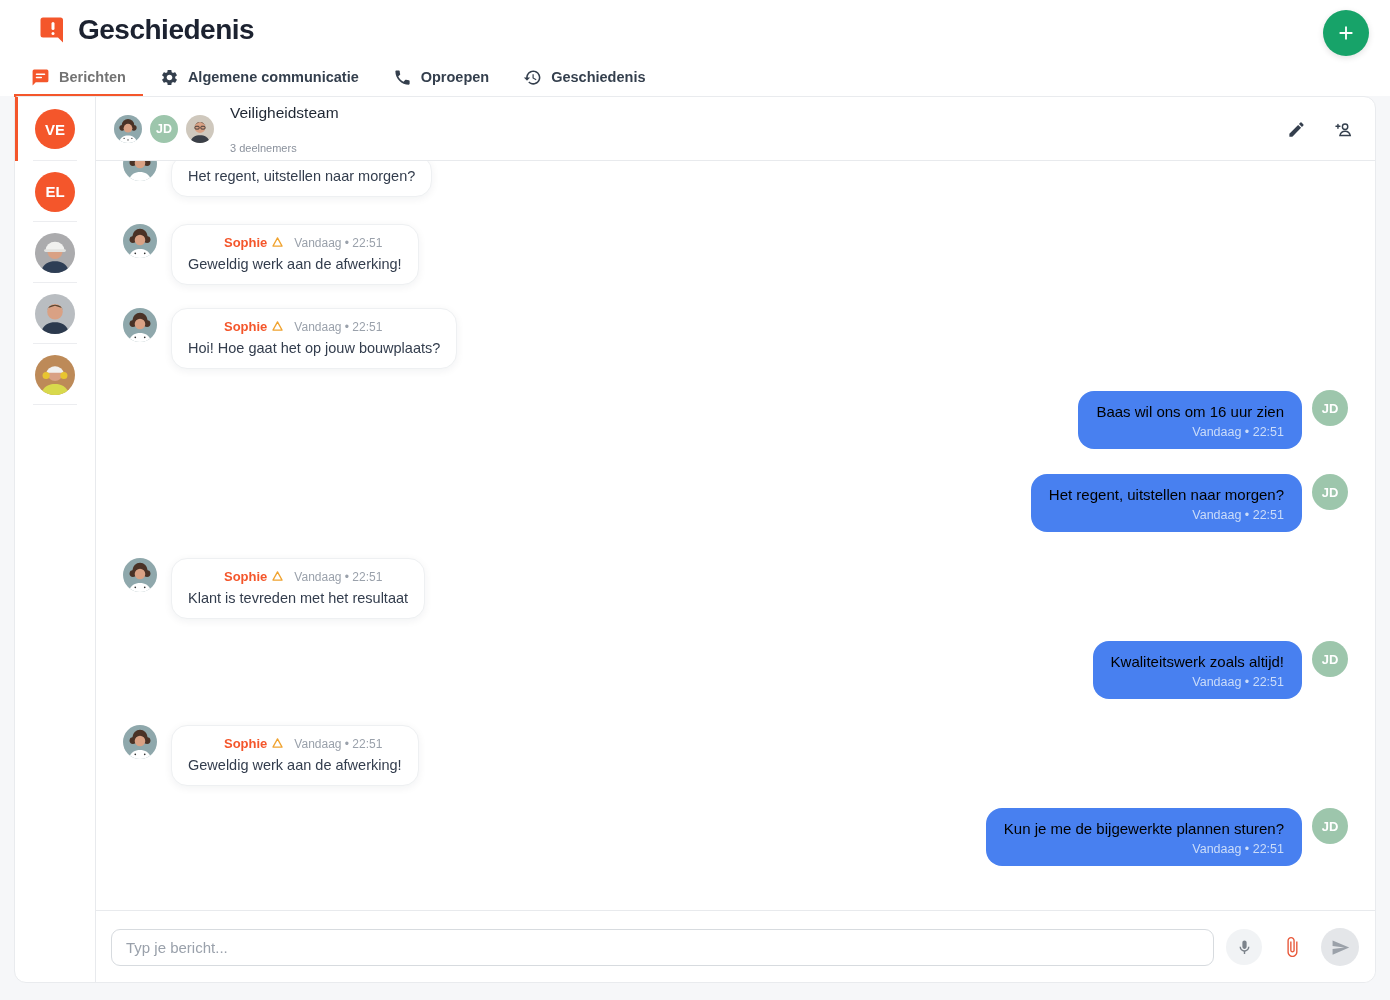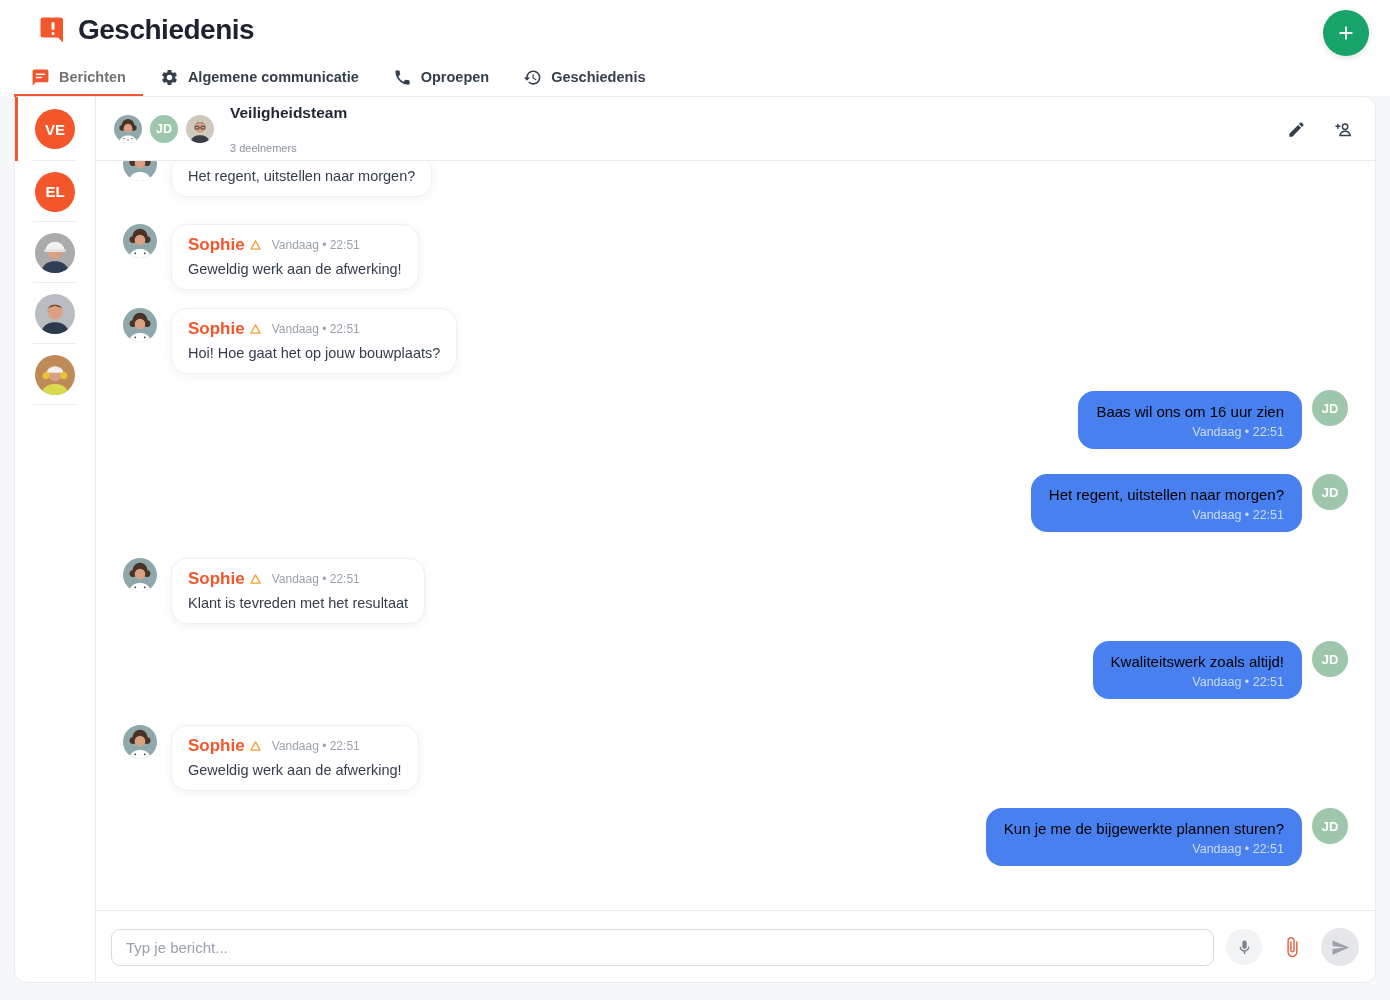--- a/index.html
+++ b/index.html
@@ -33,34 +33,34 @@
   .avatar-photo { width:40px; height:40px; border-radius:50%; overflow:hidden; display:block; }
 
   
   .pane { position:relative; flex:1; }
   .chat-header { position:absolute; left:0; right:0; top:0; height:64px; border-bottom:1px solid #e8eaed; display:flex; align-items:center; }
   .hdr-avatars { display:flex; align-items:center; margin-left:16px; }
   .hdr-avatars > * { margin-right:4px; border:2px solid #ffffff; border-radius:50%; }
   .hdr-av { width:32px; height:32px; border-radius:50%; overflow:hidden; display:block; }
   .hdr-av-initials { width:32px; height:32px; border-radius:50%; background:#9dc6ac; color:#ffffff; font-size:12.5px; font-weight:700; display:flex; align-items:center; justify-content:center; }
   .hdr-text { margin-left:10px; }
-  .hdr-title { font-size:15.5px; font-weight:700; color:#1f2733; }
+  .hdr-title { font-size:15.5px; font-weight:400; color:#1f2733; }
   .hdr-sub { font-size:11px; color:#8a919c; margin-top:20px; }
   .hdr-actions { position:absolute; right:20px; top:0; height:64px; display:flex; align-items:center; gap:24px; }
   .icon-btn { background:none; border:none; cursor:pointer; display:flex; align-items:center; justify-content:center; padding:2px; }
   .icon-btn svg { width:19px; height:19px; }
 
   
   .messages { position:absolute; left:0; right:0; top:64px; bottom:72px; overflow:hidden; }
   .msg-avatar { position:absolute; width:34px; height:34px; border-radius:50%; overflow:hidden; }
   .msg-avatar-initials { position:absolute; width:36px; height:36px; border-radius:50%; background:#9dc6ac; color:#ffffff; font-size:13px; font-weight:700; display:flex; align-items:center; justify-content:center; }
   .bubble-left { position:absolute; background:#ffffff; border:1px solid #eef0f2; border-radius:16px; padding:10px 16px 12px; box-shadow:0 2px 8px rgba(25,35,50,.06); max-width:420px; }
   .bubble-left.text-only { padding:12px 16px; }
   .name-row { display:flex; align-items:center; gap:5px; margin-bottom:6px; white-space:nowrap; }
-  .sender { font-size:17px; font-weight:700; color:#f4562b; }
+  .sender { font-size:13px; font-weight:700; color:#f4562b;margin-left:36px; }
   .warn { width:11px; height:10px; margin-top:-1px; }
   .time-left { font-size:12px; color:#9aa1ab; margin-left:6px; }
   .msg-text-left { font-size:14.5px; color:#333d4d; white-space:nowrap; }
   .bubble-right { position:absolute; background:#4880f0; border-radius:16px; padding:12px 18px 10px; max-width:460px; }
   .msg-text-right { font-size:15px; color:#000000; white-space:nowrap; }
   .time-right { font-size:12.5px; color:#cbdcf9; text-align:right; margin-top:5px; }
 
   
   .m1-av { left:27px; top:-14px; } .m1-b { left:75px; top:-6px; }
   .m2-av { left:27px; top:63px; }  .m2-b { left:75px; top:63px; }

